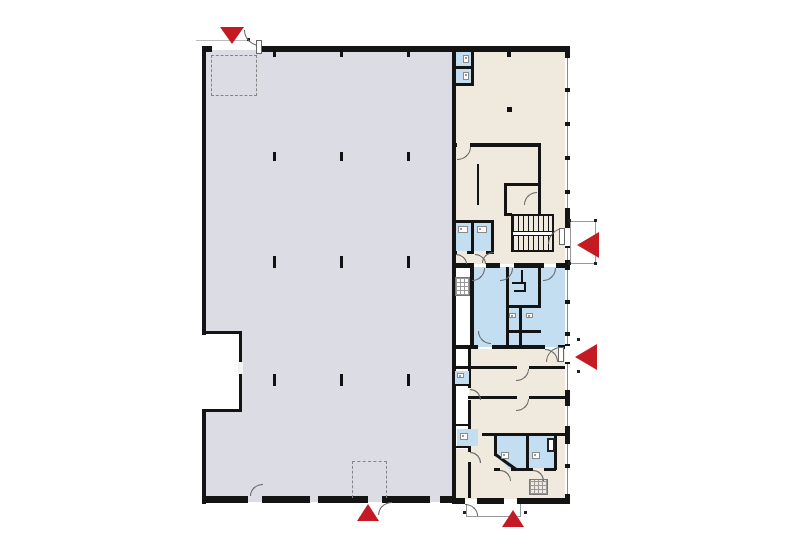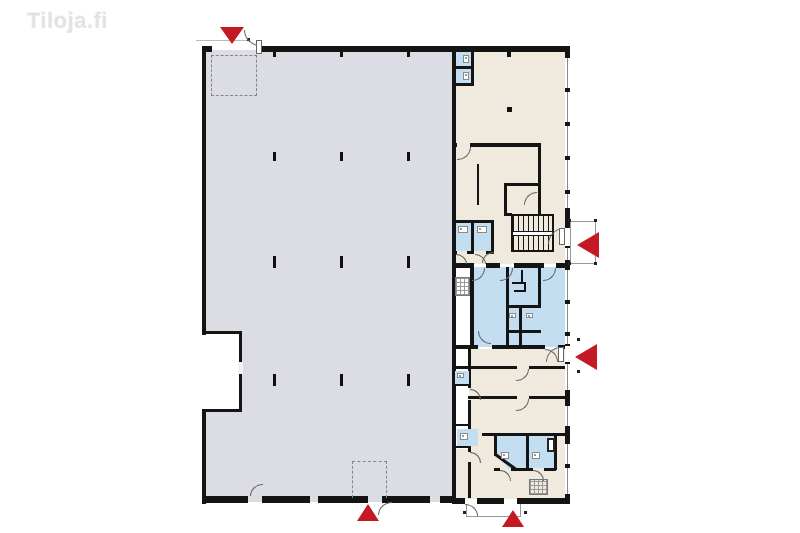--- a/index.html
+++ b/index.html
@@ -33,21 +33,20 @@
   .stairs{border:2px solid #151515;box-sizing:border-box;background-color:var(--office,#f0e9dd);
           background-image:repeating-linear-gradient(90deg,#151515 0 1px,transparent 1px 5px);}
   .dot{background:#222;}
   .tick{background:#111;}
   .line{background:#bbb;}
 </style>
 </head>
 <body>
 
 <div class="canvas">
-  <div class="a logo">Tiloja.fi</div>
 
   <div class="a hall" style="left:204px;top:50px;width:250px;height:452px;"></div>
   <div class="a white" style="left:200px;top:333px;width:41px;height:79px;"></div>
   <div class="a off" style="left:456px;top:52px;width:110px;height:212px;"></div>
   <div class="a white" style="left:455px;top:267px;width:16px;height:80px;"></div>
   <div class="a wet" style="left:473px;top:267px;width:93px;height:80px;"></div>
   <div class="a off" style="left:456px;top:349px;width:110px;height:150px;"></div>
   <div class="a white" style="left:455px;top:349px;width:14px;height:100px;"></div>
 
   <div class="a w" style="left:202px;top:46px;width:10px;height:6px;"></div>

